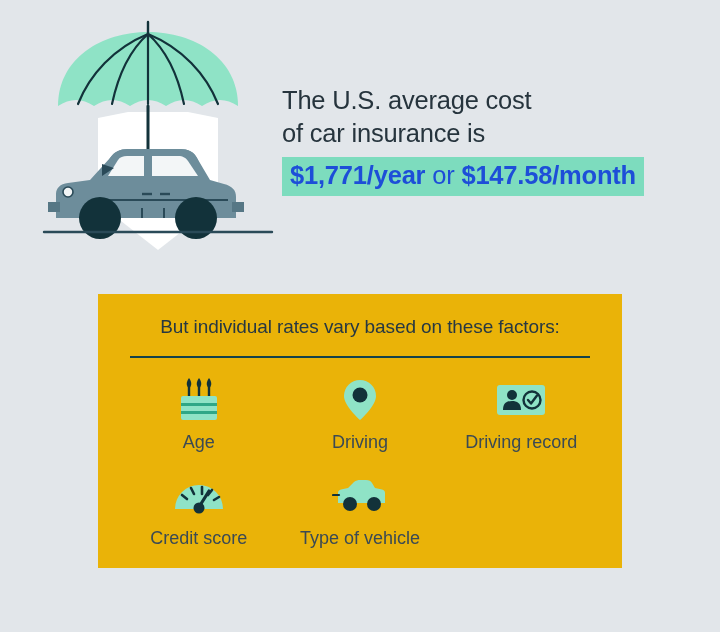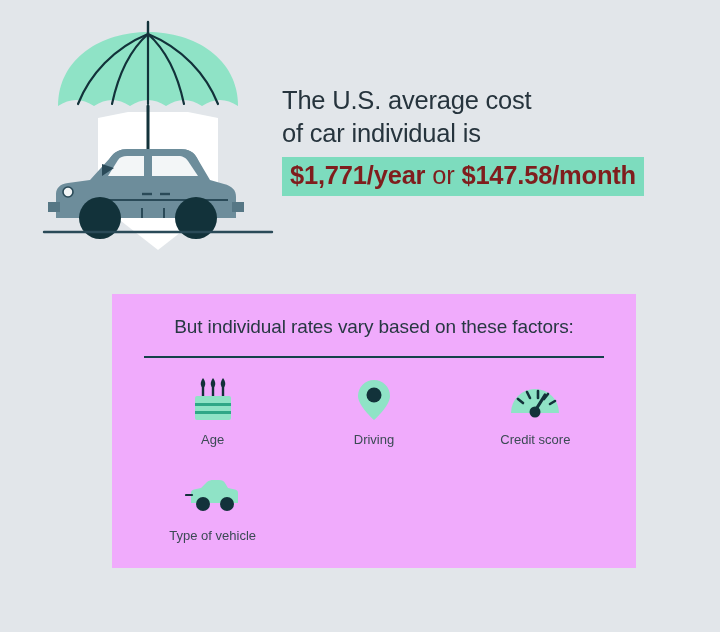--- a/index.html
+++ b/index.html
@@ -53,35 +53,35 @@
     white-space: nowrap;
   }
 
   .highlight-band {
     display: inline-block;
     margin-top: 7px;
     background: #7ddcbe;
     padding: 3px 8px 5px 8px;
     font-size: 25.5px;
     line-height: 31px;
-    color: #7f1d1d;
+    color: #1d4ed8;
     letter-spacing: -0.2px;
     white-space: nowrap;
   }
   .highlight-band .b { font-weight: bold; }
   .highlight-band .or { font-weight: normal; }
 
   
   .card {
     position: absolute;
-    left: 112px;
+    left: 98px;
     top: 294px;
     width: 524px;
     height: 274px;
-    background: #f0abfc;
+    background: #eab308;
   }
 
   .card-title {
     text-align: center;
     font-size: 19px;
     color: #273842;
     padding-top: 22px;
     letter-spacing: -0.1px;
   }
 
@@ -109,21 +109,21 @@
 
   .factor-icon {
     height: 52px;
     display: flex;
     align-items: center;
     justify-content: center;
   }
 
   .factor-label {
     margin-top: 6px;
-    font-size: 13px;
+    font-size: 18px;
     color: #3b4a54;
     text-align: left;
     white-space: nowrap;
   }
 </style>
 </head>
 <body>
 
 <div id="page">
 
@@ -178,21 +178,21 @@
           <circle cx="62" cy="200" r="21" fill="#12323a"></circle>
           <circle cx="158" cy="200" r="21" fill="#12323a"></circle>
         </g>
 
         <line x1="6" y1="214" x2="234" y2="214" stroke="#2a4a58" stroke-width="2.4" stroke-linecap="round"></line>
       </svg>
     </div>
 
     <div class="hero-text">
       <div class="headline-line">The U.S. average cost</div>
-      <div class="headline-line">of car individual is</div>
+      <div class="headline-line">of car insurance is</div>
       <div class="highlight-band"><span class="b">$1,771/year</span><span class="or"> or </span><span class="b">$147.58/month</span></div>
     </div>
 
   </div>
 
   <div class="card">
 
     <div class="card-title">But individual rates vary based on these factors:</div>
     <div class="card-divider"></div>
 
@@ -222,20 +222,32 @@
       <div class="factor">
         <div class="factor-icon">
           <svg width="40" height="48" viewBox="0 0 40 48">
             <path d="M20 4 C11 4 4 11 4 20 C4 30 20 44 20 44 C20 44 36 30 36 20 C36 11 29 4 20 4 Z" fill="#8fe3c6"></path>
             <circle cx="20" cy="19" r="7.5" fill="#12323a"></circle>
           </svg>
         </div>
         <div class="factor-label">Driving</div>
       </div>
 
+      <div class="factor">
+        <div class="factor-icon">
+          <svg width="52" height="40" viewBox="0 0 52 40">
+            <rect x="2" y="5" width="48" height="30" rx="3" fill="#8fe3c6"></rect>
+            <circle cx="17" cy="15" r="5" fill="#12323a"></circle>
+            <path d="M8 30 C8 23 12 21 17 21 C22 21 26 23 26 30 Z" fill="#12323a"></path>
+            <circle cx="37" cy="20" r="8.5" fill="none" stroke="#12323a" stroke-width="2.4"></circle>
+            <path d="M33 20 L36 23.5 L42 15.5" fill="none" stroke="#12323a" stroke-width="2.4" stroke-linecap="round" stroke-linejoin="round"></path>
+          </svg>
+        </div>
+        <div class="factor-label">Driving record</div>
+      </div>
 
       <div class="factor">
         <div class="factor-icon">
           <svg width="56" height="38" viewBox="0 0 56 38">
             <path d="M4 32 A24 24 0 0 1 52 32 Z" fill="#8fe3c6"></path>
             <g stroke="#12323a" stroke-width="2.6" stroke-linecap="round">
               <line x1="11" y1="18" x2="16" y2="22"></line>
               <line x1="20" y1="11" x2="23" y2="17"></line>
               <line x1="31" y1="10" x2="31" y2="17"></line>
               <line x1="41" y1="13" x2="37" y2="18"></line>

